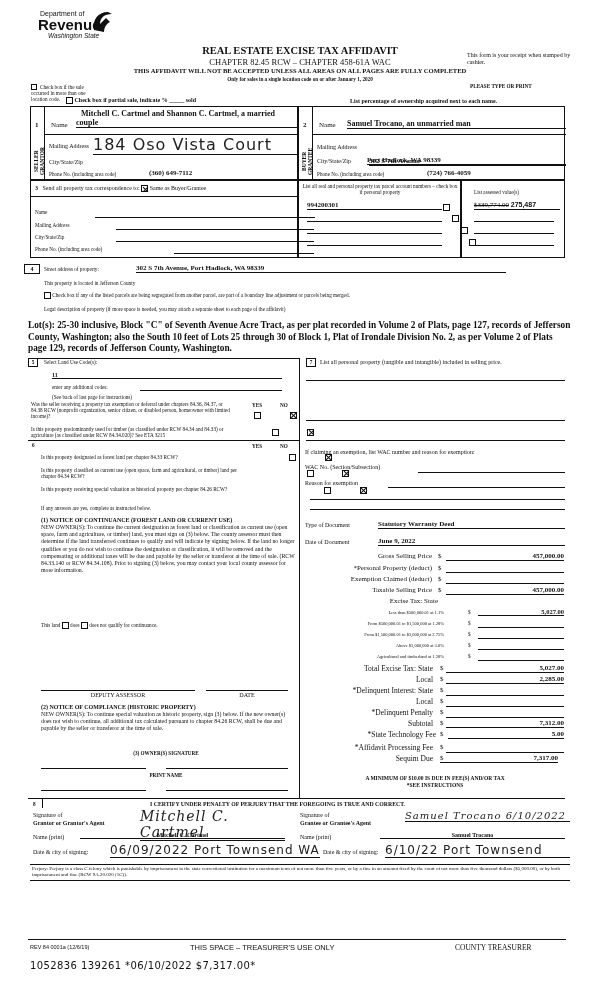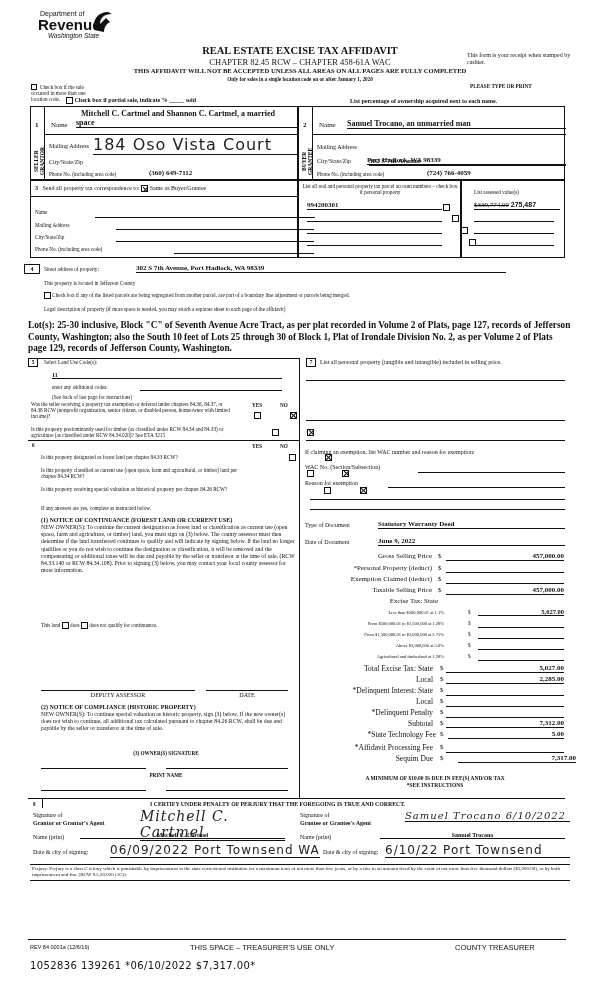--- a/index.html
+++ b/index.html
@@ -60,21 +60,21 @@
 </div>
 <div class="abs sm b" style="left:350px;top:98px">List percentage of ownership acquired next to each name.</div>
 
 
 <div class="abs box" style="left:30px;top:106px;width:268px;height:74px">
   <div class="abs" style="left:0;top:0;width:14px;height:74px;border-right:1px solid #111"></div>
   <div class="abs md b" style="left:4px;top:14px">1</div>
   <div class="abs vlabel" style="left:2px;top:36px;height:36px;width:10px">SELLER GRANTOR</div>
   <div class="abs md" style="left:20px;top:14px">Name</div>
   <div class="abs lg b" style="left:50px;top:2px">Mitchell C. Cartmel and Shannon C. Cartmel, a married</div>
-  <div class="abs lg b line" style="left:45px;top:11px;width:222px">space</div>
+  <div class="abs lg b line" style="left:45px;top:11px;width:222px">couple</div>
   <div class="abs line" style="left:14px;top:27px;width:254px"></div>
   <div class="abs sm" style="left:18px;top:36px">Mailing Address</div>
   <div class="abs hand line" style="left:62px;top:28px;width:206px">184 Oso Vista Court</div>
   <div class="abs sm" style="left:18px;top:52px">City/State/Zip</div>
   <div class="abs tiny" style="left:18px;top:64px">Phone No. (including area code)</div>
   <div class="abs md b" style="left:118px;top:62px;">(360) 649-7112</div>
 </div>
 
 
 <div class="abs box" style="left:298px;top:106px;width:267px;height:74px">
@@ -268,21 +268,21 @@
   <div class="abs md" style="left:140px;top:167px">$</div>
   <div class="abs val rt line" style="left:146px;top:167px;width:118px">7,312.00</div>
   <div class="abs md rt" style="left:0;top:178px;width:136px;font-size:7.5px">*State Technology Fee</div>
   <div class="abs md" style="left:140px;top:178px">$</div>
   <div class="abs val rt line" style="left:148px;top:178px;width:116px">5.00</div>
   <div class="abs md rt" style="left:0;top:191px;width:133px;font-size:7.5px">*Affidavit Processing Fee</div>
   <div class="abs md" style="left:140px;top:191px">$</div>
   <div class="abs line" style="left:146px;top:200px;width:118px;height:1px"></div>
   <div class="abs md rt" style="left:0;top:202px;width:133px;font-size:7.5px">Sequim Due</div>
   <div class="abs md" style="left:140px;top:202px">$</div>
-  <div class="abs val rt line" style="left:158px;top:202px;width:118px">7,317.00</div>
+  <div class="abs val rt line" style="left:140px;top:202px;width:118px">7,317.00</div>
   <div class="abs tiny b ct" style="left:0;top:223px;width:270px;font-size:5.5px">A MINIMUM OF $10.00 IS DUE IN FEE(S) AND/OR TAX</div>
   <div class="abs tiny b ct" style="left:0;top:230px;width:270px;font-size:5.5px">*SEE INSTRUCTIONS</div>
 </div>
 
 
 <div class="abs line" style="left:28px;top:798px;width:537px"></div>
 <div class="abs tiny b" style="left:33px;top:801px">8</div>
 <div class="abs" style="left:42px;top:798px;width:1px;height:10px;background:#111"></div>
 <div class="abs tiny b" style="left:150px;top:801px;font-size:5.8px">I CERTIFY UNDER PENALTY OF PERJURY THAT THE FOREGOING IS TRUE AND CORRECT.</div>
 
@@ -301,17 +301,17 @@
 <div class="abs sm b line ct" style="left:380px;top:832px;width:185px">Samuel  Trocano</div>
 <div class="abs tiny" style="left:323px;top:849px;font-size:6px">Date &amp; city of signing:</div>
 <div class="abs hand line" style="left:385px;top:843px;width:185px;font-size:12px">6/10/22 Port Townsend</div>
 
 <div class="abs tiny" style="left:30px;top:864px;width:540px;line-height:6px;font-size:5px;border-top:1px solid #111;border-bottom:1px solid #111;padding:1px 0 2px 2px">Perjury: Perjury is a class C felony which is punishable by imprisonment in the state correctional institution for a maximum term of not more than five years, or by a fine in an amount fixed by the court of not more than five thousand dollars ($5,000.00), or by both imprisonment and fine (RCW 9A.20.020 (1C)).</div>
 
 
 <div class="abs line" style="left:28px;top:939px;width:538px"></div>
 <div class="abs" style="left:30px;top:944px;font-size:5.5px;font-family:'Liberation Sans',sans-serif">REV 84 0001a (12/6/19)</div>
 <div class="abs" style="left:190px;top:943px;font-size:7.5px;font-family:'Liberation Sans',sans-serif">THIS SPACE – TREASURER'S USE ONLY</div>
-<div class="abs" style="left:455px;top:943px;font-size:7.5px;font-family:Liberation Sans, sans-serif">COUNTY TREASURER</div>
+<div class="abs" style="left:455px;top:943px;font-size:7.5px;font-family:Liberation Serif, serif">COUNTY TREASURER</div>
 <div class="abs mono" style="left:30px;top:960px;font-size:10px;letter-spacing:0.4px;white-space:pre">1052836 139261 *06/10/2022 $7,317.00*</div>
 
 
 
 
 </body></html>

